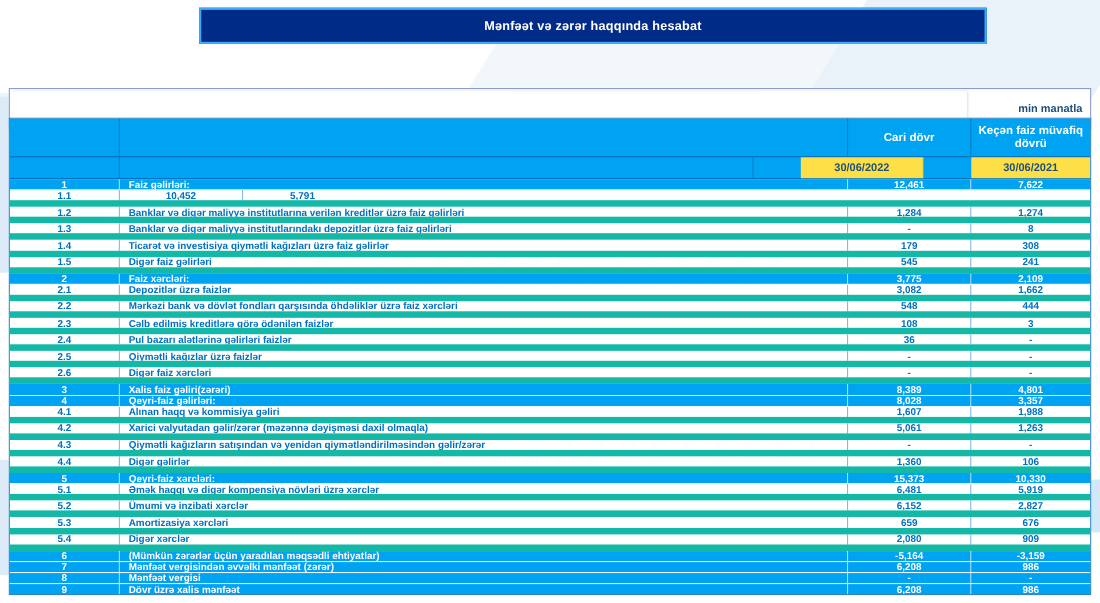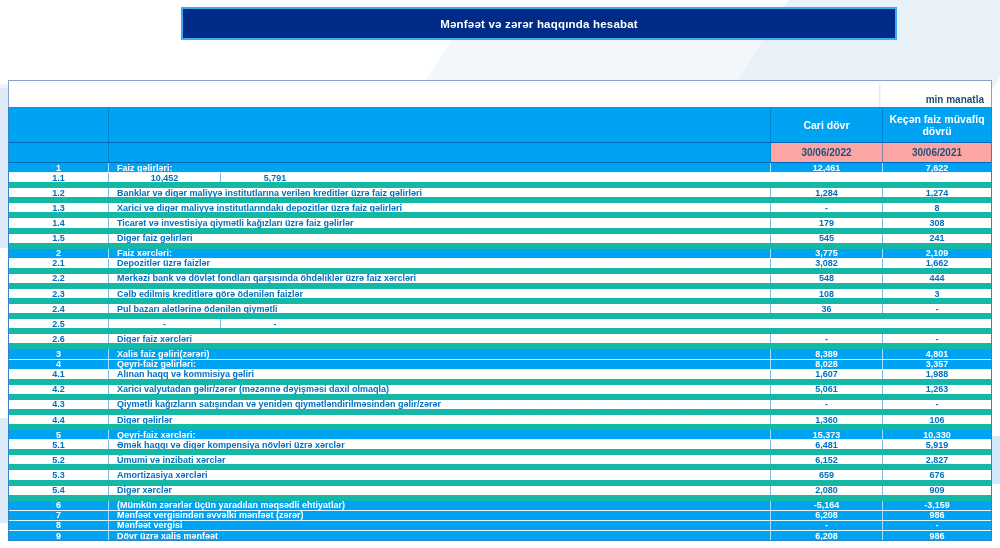--- a/index.html
+++ b/index.html
@@ -80,21 +80,21 @@
   }
   .thead-row .cell{border-right-color:rgba(0,90,160,0.45);}
   .col-head{white-space:normal;text-align:center;line-height:1.15;padding:0 6px;}
 
   .date-row{
     display:flex;height:19px;flex:none;background:var(--accent);
     border-top:1px solid #0067b8;border-bottom:1px solid #0067b8;
     font-size:10px;font-weight:bold;
   }
   .date-row .cell{border-right-color:rgba(0,90,160,0.45);}
-  .date-cell{background:#fca5a5;color:var(--date-navy);}
+  .date-cell{background:#fde047;color:var(--date-navy);margin-left:43px;}
 
   .tbody{flex:1;display:flex;flex-direction:column;min-height:0;}
   .row{display:flex;flex:1;min-height:0;font-size:9px;font-weight:bold;align-items:stretch;}
   .row.sub{background:rgba(255,255,255,0.78);color:var(--rowblue);border-bottom:6px solid #14b8a6;}
   .row.section{background:var(--accent);color:#ffffff;border-bottom:1px solid rgba(255,255,255,0.92);}
   .row:last-child{border-bottom:none;}
   .row.sub .cell{border-right-color:rgba(30,126,201,0.55);}
   .row.section .cell{border-right-color:rgba(255,255,255,0.65);}
 </style>
 </head>
@@ -150,21 +150,21 @@
           <div class="cell c-prev">5,791</div>
         </div>
         <div class="row sub">
           <div class="cell c-num">1.2</div>
           <div class="cell c-label">Banklar və digər maliyyə institutlarına verilən kreditlər üzrə faiz gəlirləri</div>
           <div class="cell c-cur">1,284</div>
           <div class="cell c-prev">1,274</div>
         </div>
         <div class="row sub">
           <div class="cell c-num">1.3</div>
-          <div class="cell c-label">Xarici və digər maliyyə institutlarındakı depozitlər üzrə faiz gəlirləri</div>
+          <div class="cell c-label">Banklar və digər maliyyə institutlarındakı depozitlər üzrə faiz gəlirləri</div>
           <div class="cell c-cur">-</div>
           <div class="cell c-prev">8</div>
         </div>
         <div class="row sub">
           <div class="cell c-num">1.4</div>
           <div class="cell c-label">Ticarət və investisiya qiymətli kağızları üzrə faiz gəlirlər</div>
           <div class="cell c-cur">179</div>
           <div class="cell c-prev">308</div>
         </div>
         <div class="row sub">
@@ -192,26 +192,27 @@
           <div class="cell c-prev">444</div>
         </div>
         <div class="row sub">
           <div class="cell c-num">2.3</div>
           <div class="cell c-label">Cəlb edilmiş kreditlərə görə ödənilən faizlər</div>
           <div class="cell c-cur">108</div>
           <div class="cell c-prev">3</div>
         </div>
         <div class="row sub">
           <div class="cell c-num">2.4</div>
-          <div class="cell c-label">Pul bazarı alətlərinə ödənilən qiymətli</div>
+          <div class="cell c-label">Pul bazarı alətlərinə gəlirləri faizlər</div>
           <div class="cell c-cur">36</div>
           <div class="cell c-prev">-</div>
         </div>
         <div class="row sub">
           <div class="cell c-num">2.5</div>
+          <div class="cell c-label">Qiymətli kağızlar üzrə faizlər</div>
           <div class="cell c-cur">-</div>
           <div class="cell c-prev">-</div>
         </div>
         <div class="row sub">
           <div class="cell c-num">2.6</div>
           <div class="cell c-label">Digər faiz xərcləri</div>
           <div class="cell c-cur">-</div>
           <div class="cell c-prev">-</div>
         </div>
         <div class="row section">

